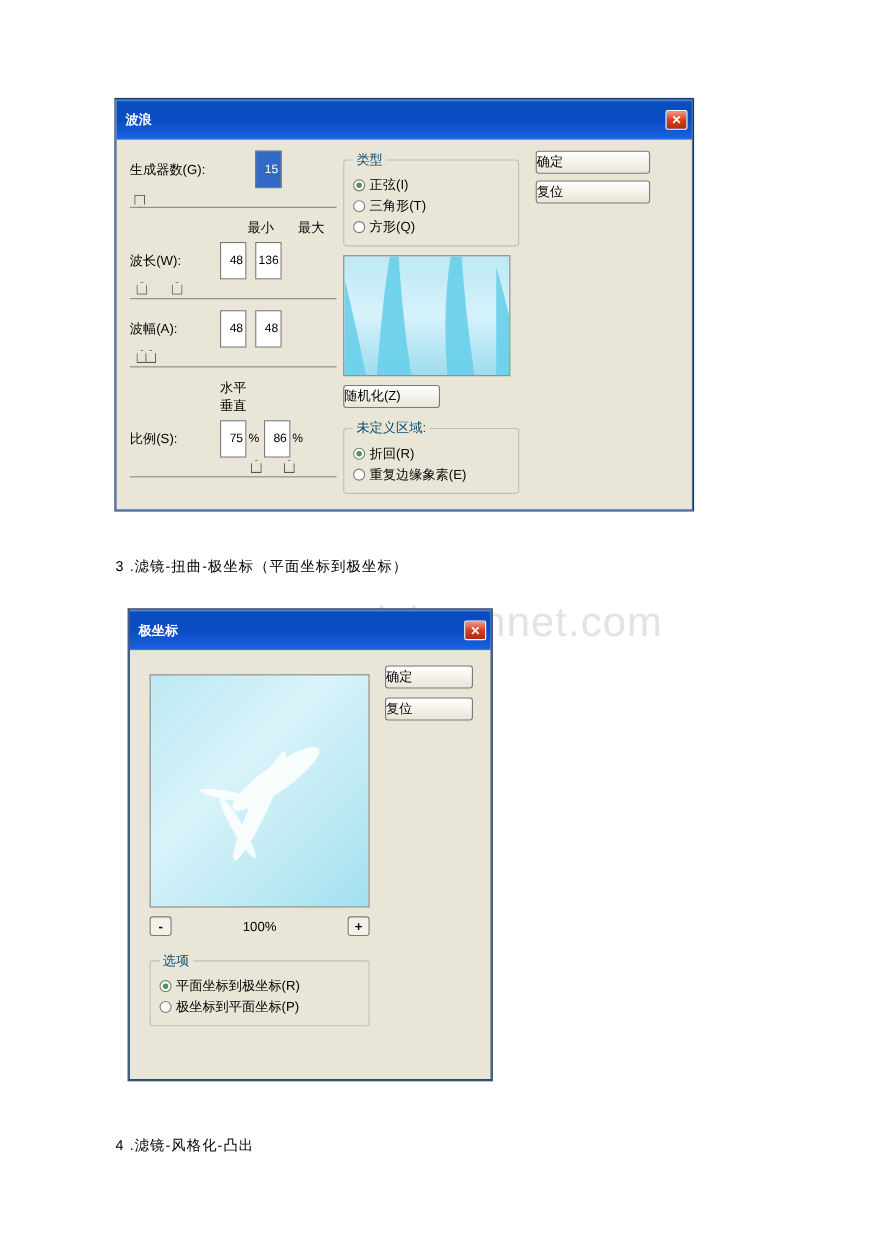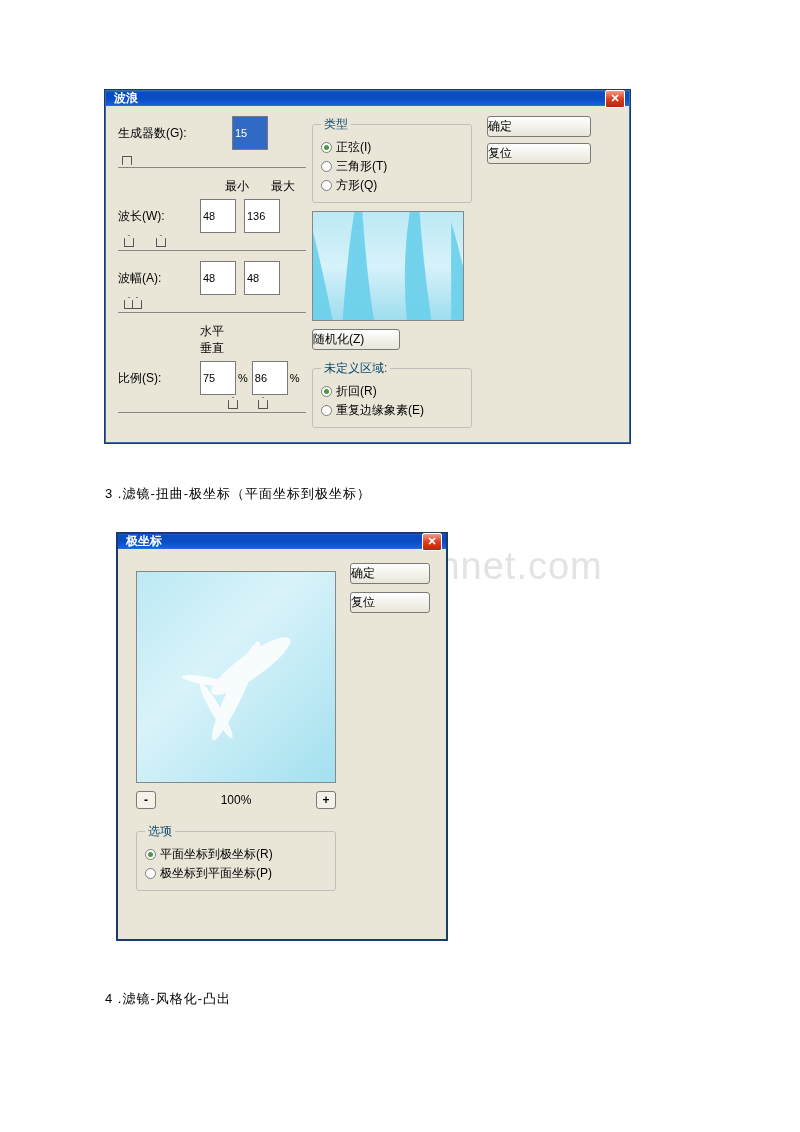--- a/index.html
+++ b/index.html
@@ -24,21 +24,21 @@
   .step a { color: #0000cc; text-decoration: underline; }
 
   
   .dialog {
     background: #e9e6d8;
     border: 1px solid #3a6ea5;
     display: inline-block;
     box-shadow: 0 0 0 1px #1a3b6a;
   }
   .titlebar {
-    height: 15px;
+    height: 36px;
     background: linear-gradient(to bottom,#3a7ee0 0%,#0a4cc2 5%,#0a4cc2 50%,#1861df 95%,#3a7ee0 100%);
     display: flex;
     align-items: center;
     justify-content: space-between;
     padding: 0 4px 0 8px;
     color: #fff;
     font-weight: bold;
     gap: 44px;
   }
   .titlebar .title { font-size: 12px; }
@@ -57,22 +57,22 @@
   
   .wave { width: 525px; }
   .wave .left-col { width: 188px; float:left; }
   .wave .mid-col { width:160px; float:left; margin-left:6px; }
   .wave .right-col { width:130px; float:right; }
   .clearfix::after{content:"";display:block;clear:both;}
 
   .row { display:flex; align-items:center; margin-bottom:4px; }
   .lbl { font-size:12px; width:62px; }
   .num-input {
-    width:36px; height:16px; font-size:11px;
-    border:1px solid #7a7a7a; background:#fff; text-align:left;
+    width:24px; height:16px; font-size:11px;
+    border:1px solid #7a7a7a; background:#fff; text-align:right;
     padding:16px 2px;
   }
   .num-input.sel { background:#316ac5; color:#fff; }
   .col-head { width:46px; text-align:center; font-size:12px; }
   .slider {
     height:14px; position:relative; margin:4px 0 10px 0;
     border-bottom:1px solid #888;
   }
   .slider .thumb {
     position:absolute; top:2px; width:10px; height:12px;

